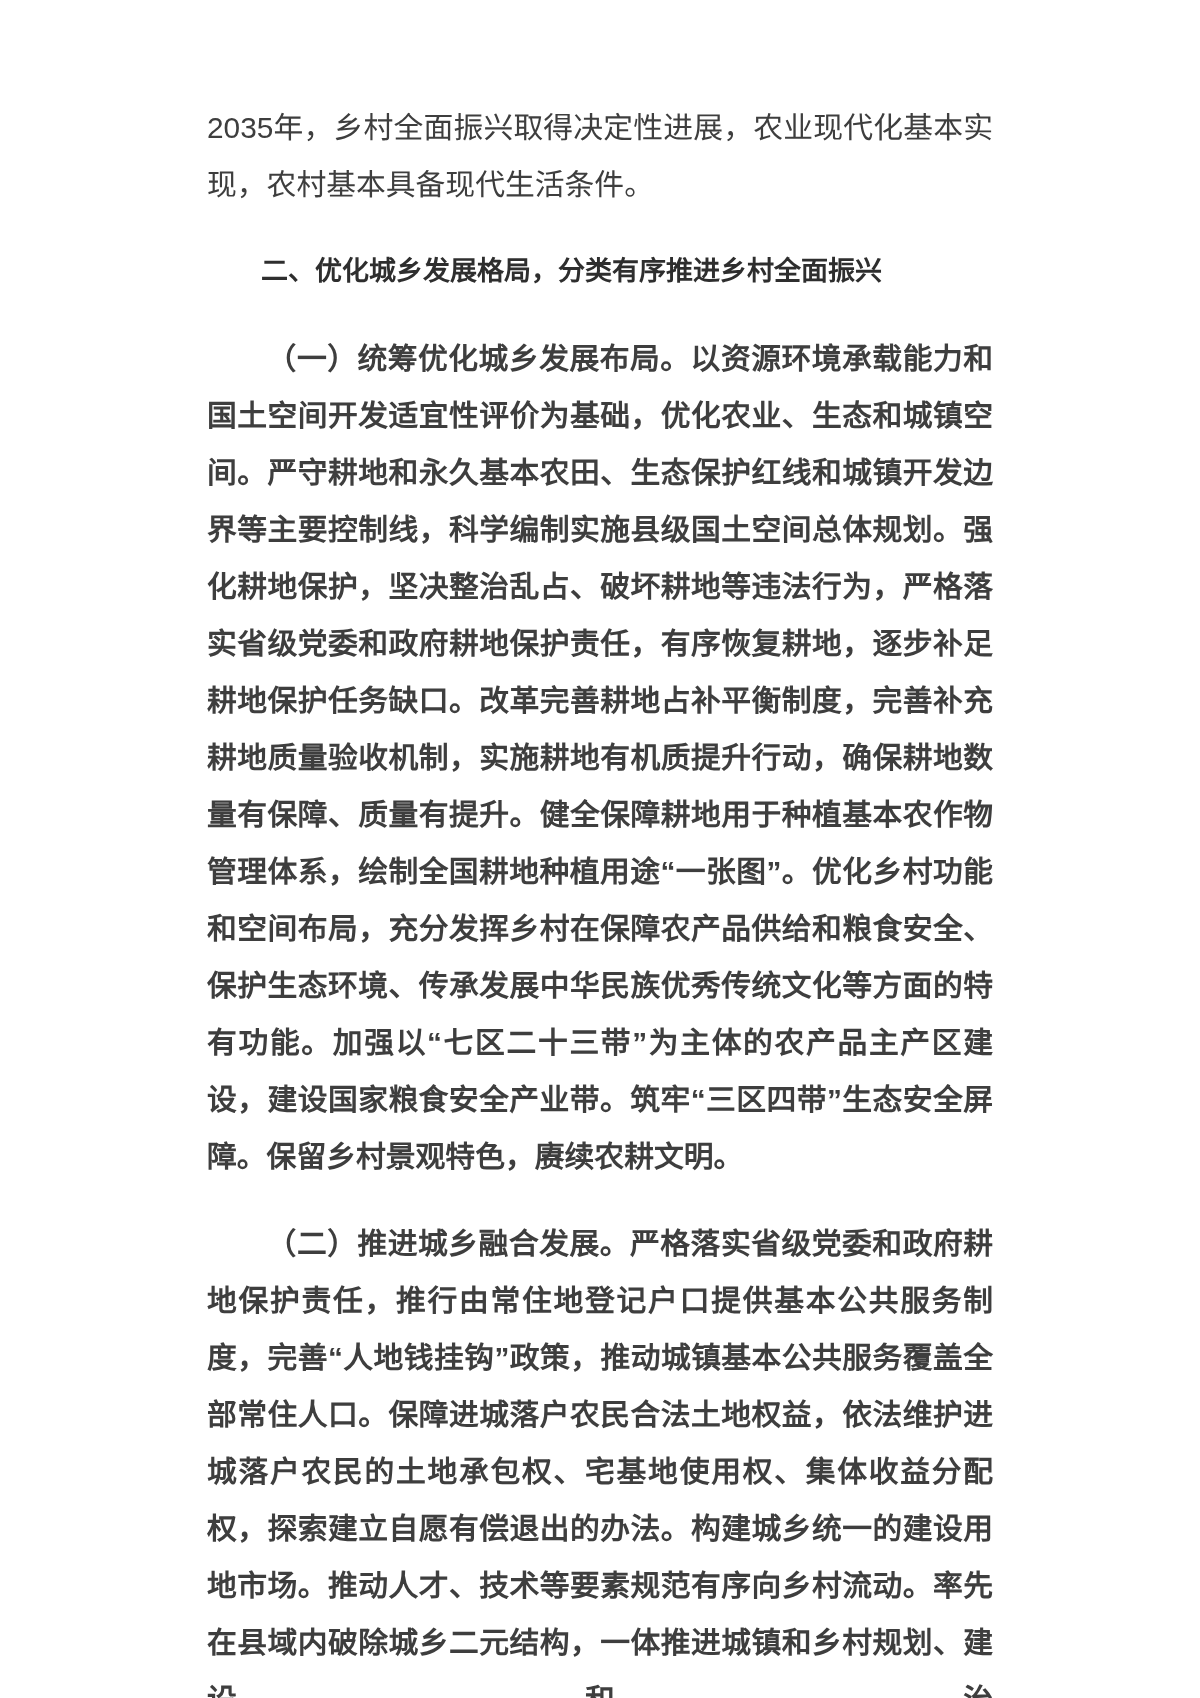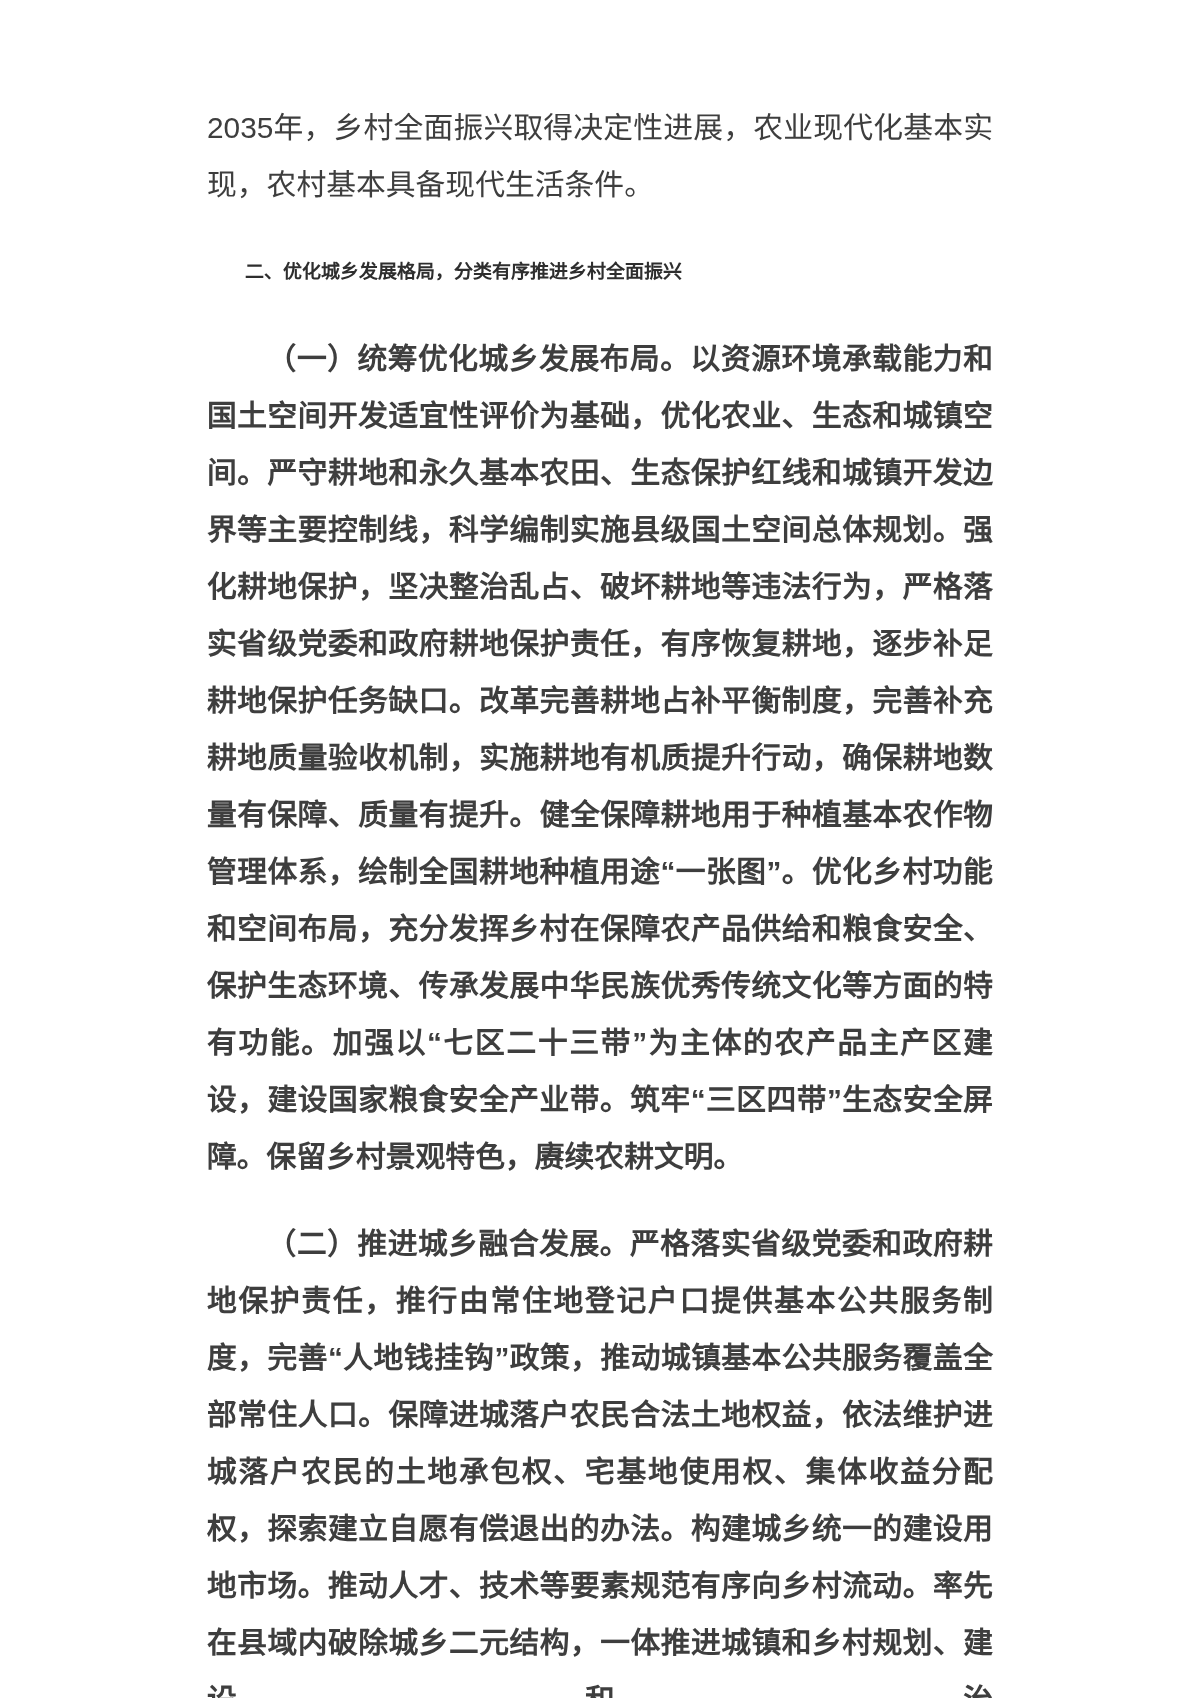--- a/index.html
+++ b/index.html
@@ -33,21 +33,21 @@
   }
   .para.indent {
     text-indent: 2em;
     font-weight: bold;
   }
   .para.continues {
     text-align-last: justify;
     margin-bottom: 0;
   }
   .heading {
-    font-size: 19px;
+    font-size: 27px;
     line-height: 57px;
     font-weight: 700;
     color: var(--heading);
     text-indent: 2em;
     margin-top: 14px;
     margin-bottom: 30px;
     text-align: left;
   }
 </style>
 </head>

